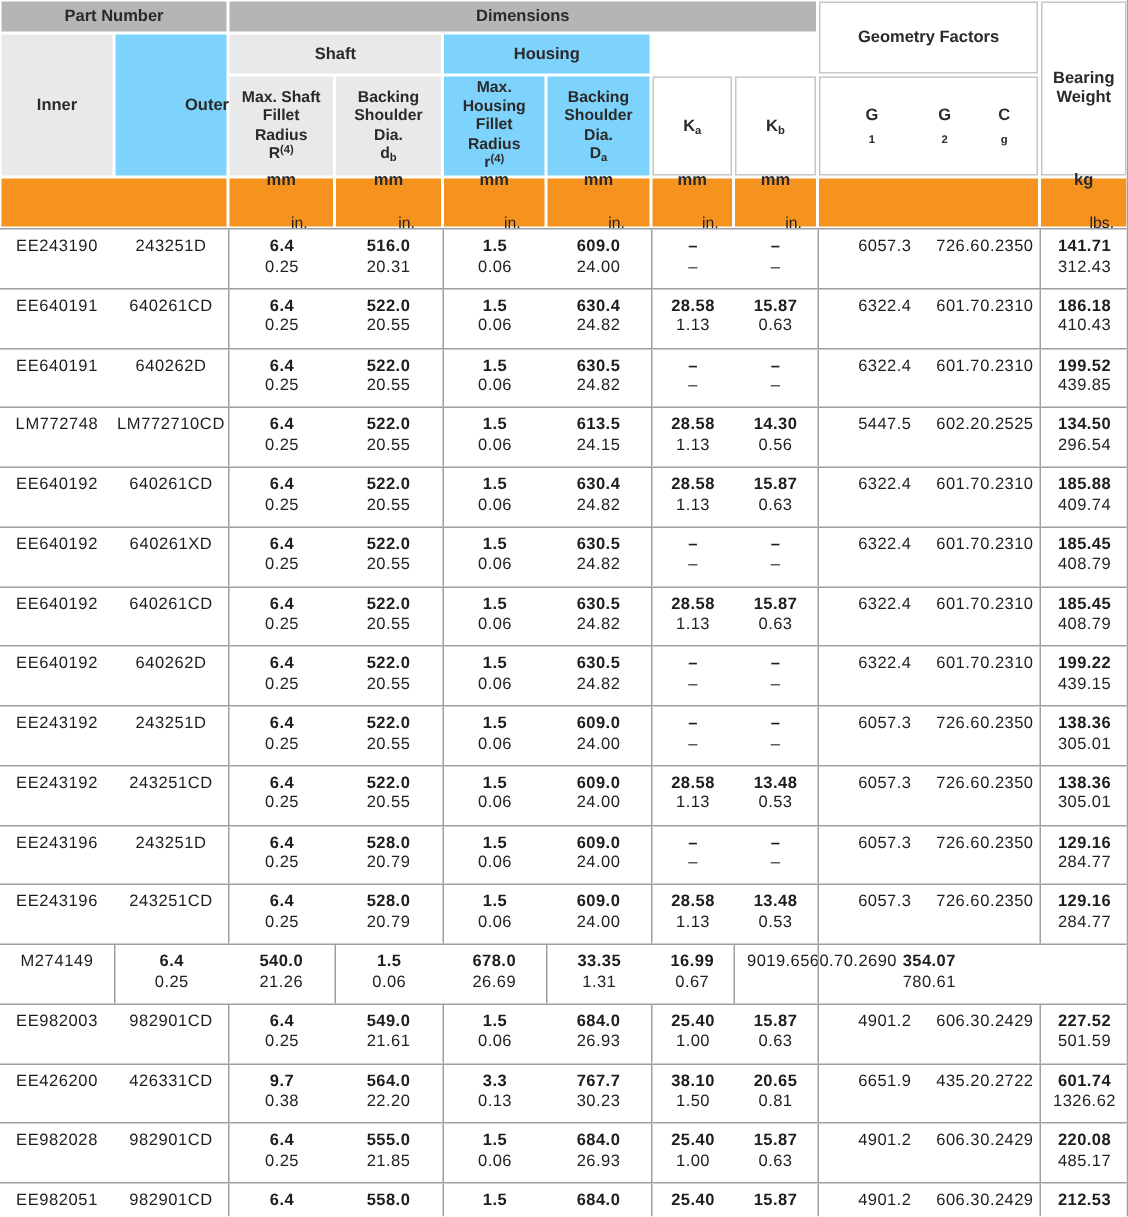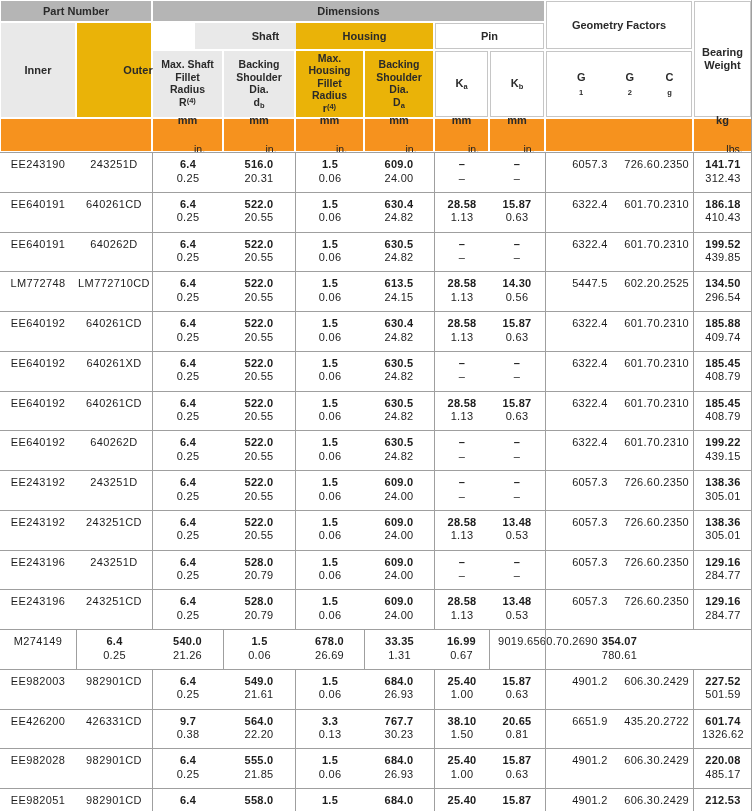--- a/index.html
+++ b/index.html
@@ -11,21 +11,21 @@
   }
   
   .hwrap{position:absolute;top:0;left:0;width:752px;height:152px;background:#ffffff;}
   .hcell{
     position:absolute;box-sizing:border-box;
     display:flex;flex-direction:column;align-items:center;justify-content:center;
     text-align:center;font-weight:bold;color:#2a2a2a;font-size:11px;line-height:13px;
   }
   .bg-gray{background:#b5b5b5;}
   .bg-lgray{background:#e9e9e9;}
-  .bg-lorange{background:#eab308;}
+  .bg-lorange{background:#7dd3fc;}
   .bg-orange{background:#f6921e;gap:16px;}
   .white-cell{background:#ffffff;border:1px solid #c6c6c6;}
   .sub-head{font-size:10.5px;line-height:12.5px;}
   .sp{font-size:7.5px;position:relative;top:-3px;font-weight:bold;}
   .sb{font-size:7.5px;position:relative;top:2px;font-weight:bold;}
   .u-mm{font-weight:bold;font-size:11px;line-height:13px;}
   .u-in{font-weight:normal;font-size:10.5px;line-height:13px;color:#222;padding-left:24px;}
   .hg{flex-direction:row;justify-content:flex-start;align-items:center;padding:0 4px 0 8px;}
   .hg span{display:block;}
   .gw1{width:54px;text-align:center;}
@@ -72,31 +72,28 @@
     </div>
 
     <div class="hcell bg-lgray" style="left:1px;top:23px;width:74px;height:94px;">
       <span>Inner</span>
     </div>
 
     <div class="hcell bg-lorange" style="left:77px;top:23px;width:74px;height:94px;padding-left:48px;">
       <span>Outer</span>
     </div>
 
-    <div class="hcell bg-lgray" style="left:153px;top:23px;width:141px;height:26px;margin-left:42px;">
+    <div class="hcell bg-lgray" style="left:153px;top:23px;width:141px;height:26px;">
       <span>Shaft</span>
     </div>
 
     <div class="hcell bg-lorange" style="left:296px;top:23px;width:137px;height:26px;">
       <span>Housing</span>
     </div>
 
-    <div class="hcell white-cell" style="left:435px;top:23px;width:109px;height:26px;">
-      <span>Pin</span>
-    </div>
 
     <div class="hcell bg-lgray sub-head" style="left:153px;top:51px;width:69px;height:66px;">
       <span>Max. Shaft</span>
       <span>Fillet</span>
       <span>Radius</span>
       <span><span>R</span><span class="sp">(4)</span></span>
     </div>
 
     <div class="hcell bg-lgray sub-head" style="left:224px;top:51px;width:70px;height:66px;">
       <span>Backing</span>

